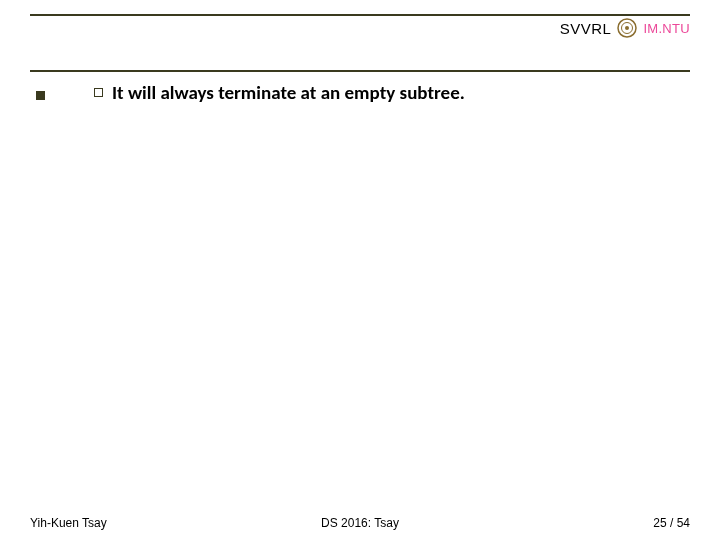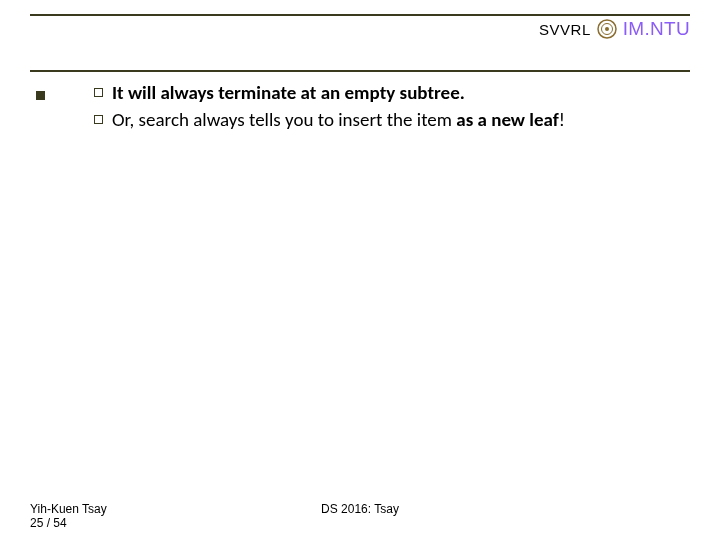--- a/index.html
+++ b/index.html
@@ -33,22 +33,22 @@
     gap: 6px;
   }
   .org-left {
     font-family: Arial, sans-serif;
     font-size: 15px;
     color: #000;
     letter-spacing: 0.5px;
   }
   .org-right {
     font-family: Arial, sans-serif;
-    font-size: 19px;
-    color: #8b5cf6;
+    font-size: 13px;
+    color: #ec4899;
     letter-spacing: 0.3px;
   }
   .seal {
     width: 20px;
     height: 20px;
     display: inline-block;
   }
   .title {
     position: absolute;
     left: 30px;
@@ -118,21 +118,20 @@
     position: absolute;
     left: 30px;
     right: 30px;
     bottom: 10px;
     display: flex;
     justify-content: space-between;
     align-items: baseline;
     font-family: Arial, sans-serif;
     font-size: 12px;
     color: #000;
-    flex-direction: column;
   }
   .footer .center {
     position: absolute;
     left: 50%;
     transform: translateX(-50%);
   }
 </style>
 </head>
 <body>
 
@@ -152,23 +151,20 @@
   <div class="under-rule"></div>
 </div>
 
 <div class="content">
   <ul class="level1">
     <li>
       <ul class="level2">
         <li>
           <span>It will always terminate at an empty subtree.</span>
         </li>
-        <li>
-          <span class="nb">Or, search always tells you to insert the item </span><span>as a new leaf</span><span class="nb">!</span>
-        </li>
       </ul>
     </li>
   </ul>
 </div>
 
 <div class="footer">
   <span>Yih-Kuen Tsay</span>
   <span class="center">DS 2016: Tsay</span>
   <span>25 / 54</span>
 </div>

